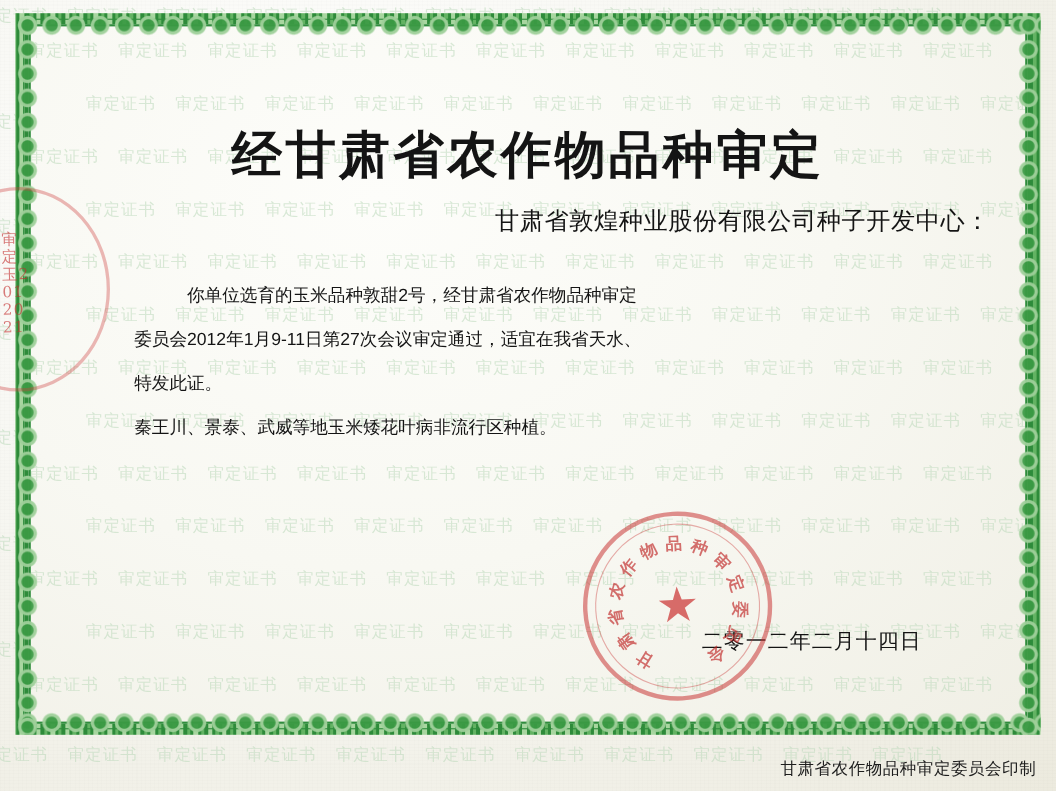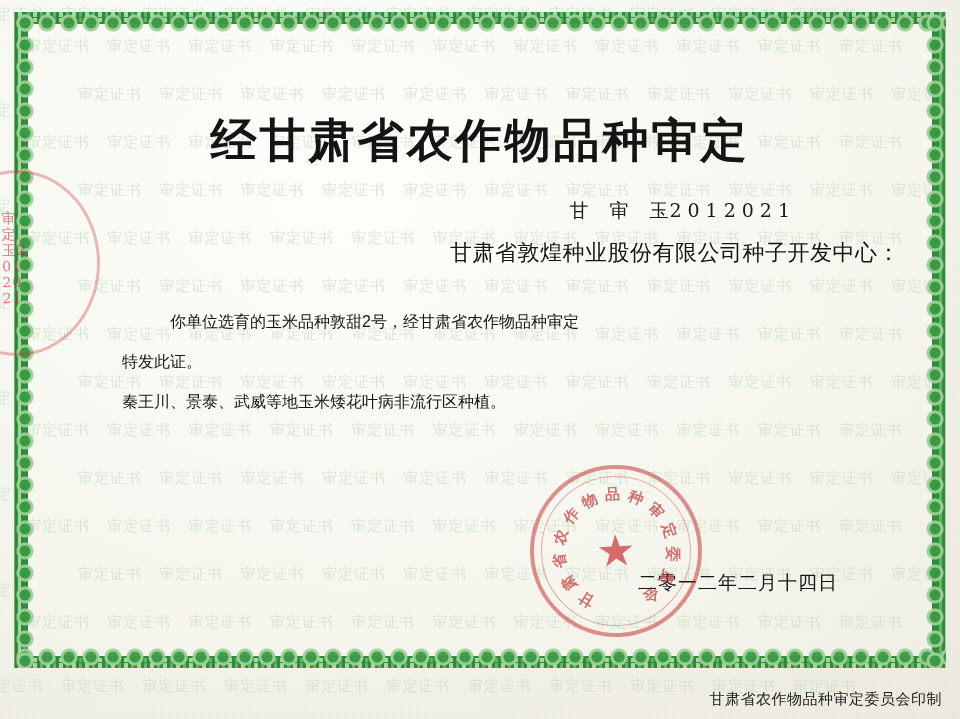--- a/index.html
+++ b/index.html
@@ -316,28 +316,26 @@
   <div class="border-inner-space"></div>
   <div class="orn-top"></div>
   <div class="orn-bottom"></div>
   <div class="orn-left"></div>
   <div class="orn-right"></div>
 
   <div class="content">
 
     <div class="cert-title">经甘肃省农作物品种审定</div>
 
-    <div class="cert-number">
-      <span>甘　审　玉</span><span class="num-spaced">2012021</span>
-    </div>
 
     <div class="recipient">甘肃省敦煌种业股份有限公司种子开发中心：</div>
 
     <div class="body-text">
       <p class="indent">你单位选育的玉米品种敦甜2号，经甘肃省农作物品种审定</p>
+      <p>委员会2012年1月9-11日第27次会议审定通过，适宜在我省天水、</p>
       <p>特发此证。</p>
       <p>秦王川、景泰、武威等地玉米矮花叶病非流行区种植。</p>
     </div>
 
     <div class="date-line">二零一二年二月十四日</div>
   </div>
 
   <div class="seal">
     <div class="seal-text" id="seal-ring-text">
         <span style="transform: rotate(-235deg) translate(66px, -8px) rotate(90deg);">甘</span>

